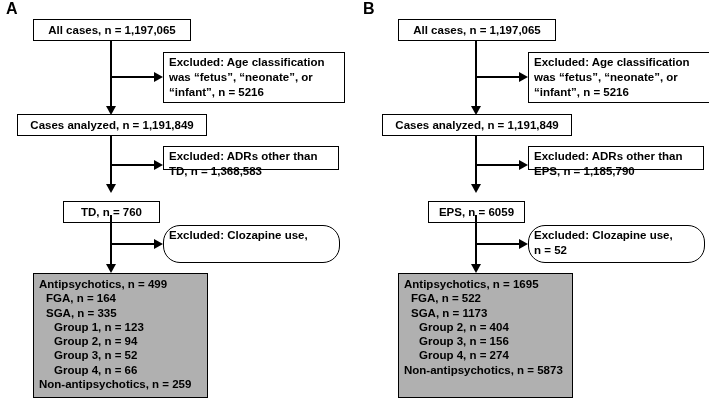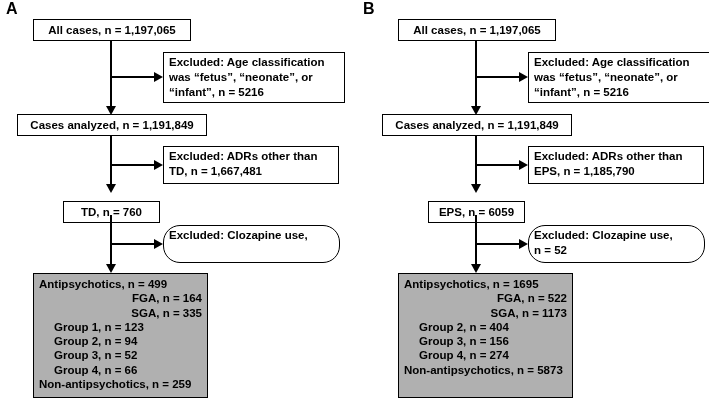--- a/index.html
+++ b/index.html
@@ -16,28 +16,28 @@
   .panel-b .panel-label{left:-2px;}
 
   .box{
     position:absolute;background:#fff;border:1.5px solid #000;
     box-sizing:border-box;font-size:11.5px;line-height:15px;
   }
   .center{display:flex;align-items:center;justify-content:center;text-align:left;}
   .b-allcases{left:33px;top:19px;width:158px;height:22px;}
   .b-excl-age{left:163px;top:52px;width:182px;height:51px;padding:2px 5px;}
   .b-analyzed{left:17px;top:114px;width:190px;height:22px;}
-  .b-excl-adr{left:163px;top:146px;width:176px;height:38px;padding:2px 5px;}
+  .b-excl-adr{left:163px;top:146px;width:176px;height:24px;padding:2px 5px;}
   .b-adr{left:63px;top:201px;width:97px;height:22px;}
   .b-excl-cloz{left:163px;top:225px;width:177px;height:38px;padding:2px 5px;border-radius:17px;}
   .b-final{
     left:33px;top:273px;width:175px;height:125px;background:#b0b0b0;
     padding:3px 5px;line-height:14.3px;border-width:1.7px;
   }
-  .ind1{padding-left:7px;text-align:right;}
+  .ind1{padding-left:7px;}
   .ind2{padding-left:15px;}
 
   .vline{position:absolute;left:110px;width:2px;background:#000;}
   .v1{top:41px;height:66px;}
   .v2{top:136px;height:49px;}
   .v3{top:215px;height:50px;}
   .tri-down{
     position:absolute;left:106px;width:0;height:0;
     border-left:5px solid transparent;border-right:5px solid transparent;
     border-top:9px solid #000;
@@ -75,21 +75,21 @@
 
     <div class="box center b-analyzed">Cases analyzed, n = 1,191,849</div>
 
     <div class="vline v2"></div>
     <div class="tri-down td2"></div>
     <div class="hline h2"></div>
     <div class="tri-right tr2"></div>
 
     <div class="box b-excl-adr">
       <div>Excluded: ADRs other than</div>
-      <div>TD, n = 1,667,481</div>
+      <div>TD, n = 1,368,583</div>
     </div>
 
     <div class="box center b-adr">TD, n = 760</div>
 
     <div class="vline v3"></div>
     <div class="tri-down td3"></div>
     <div class="hline h3"></div>
     <div class="tri-right tr3"></div>
 
     <div class="box b-excl-cloz">

